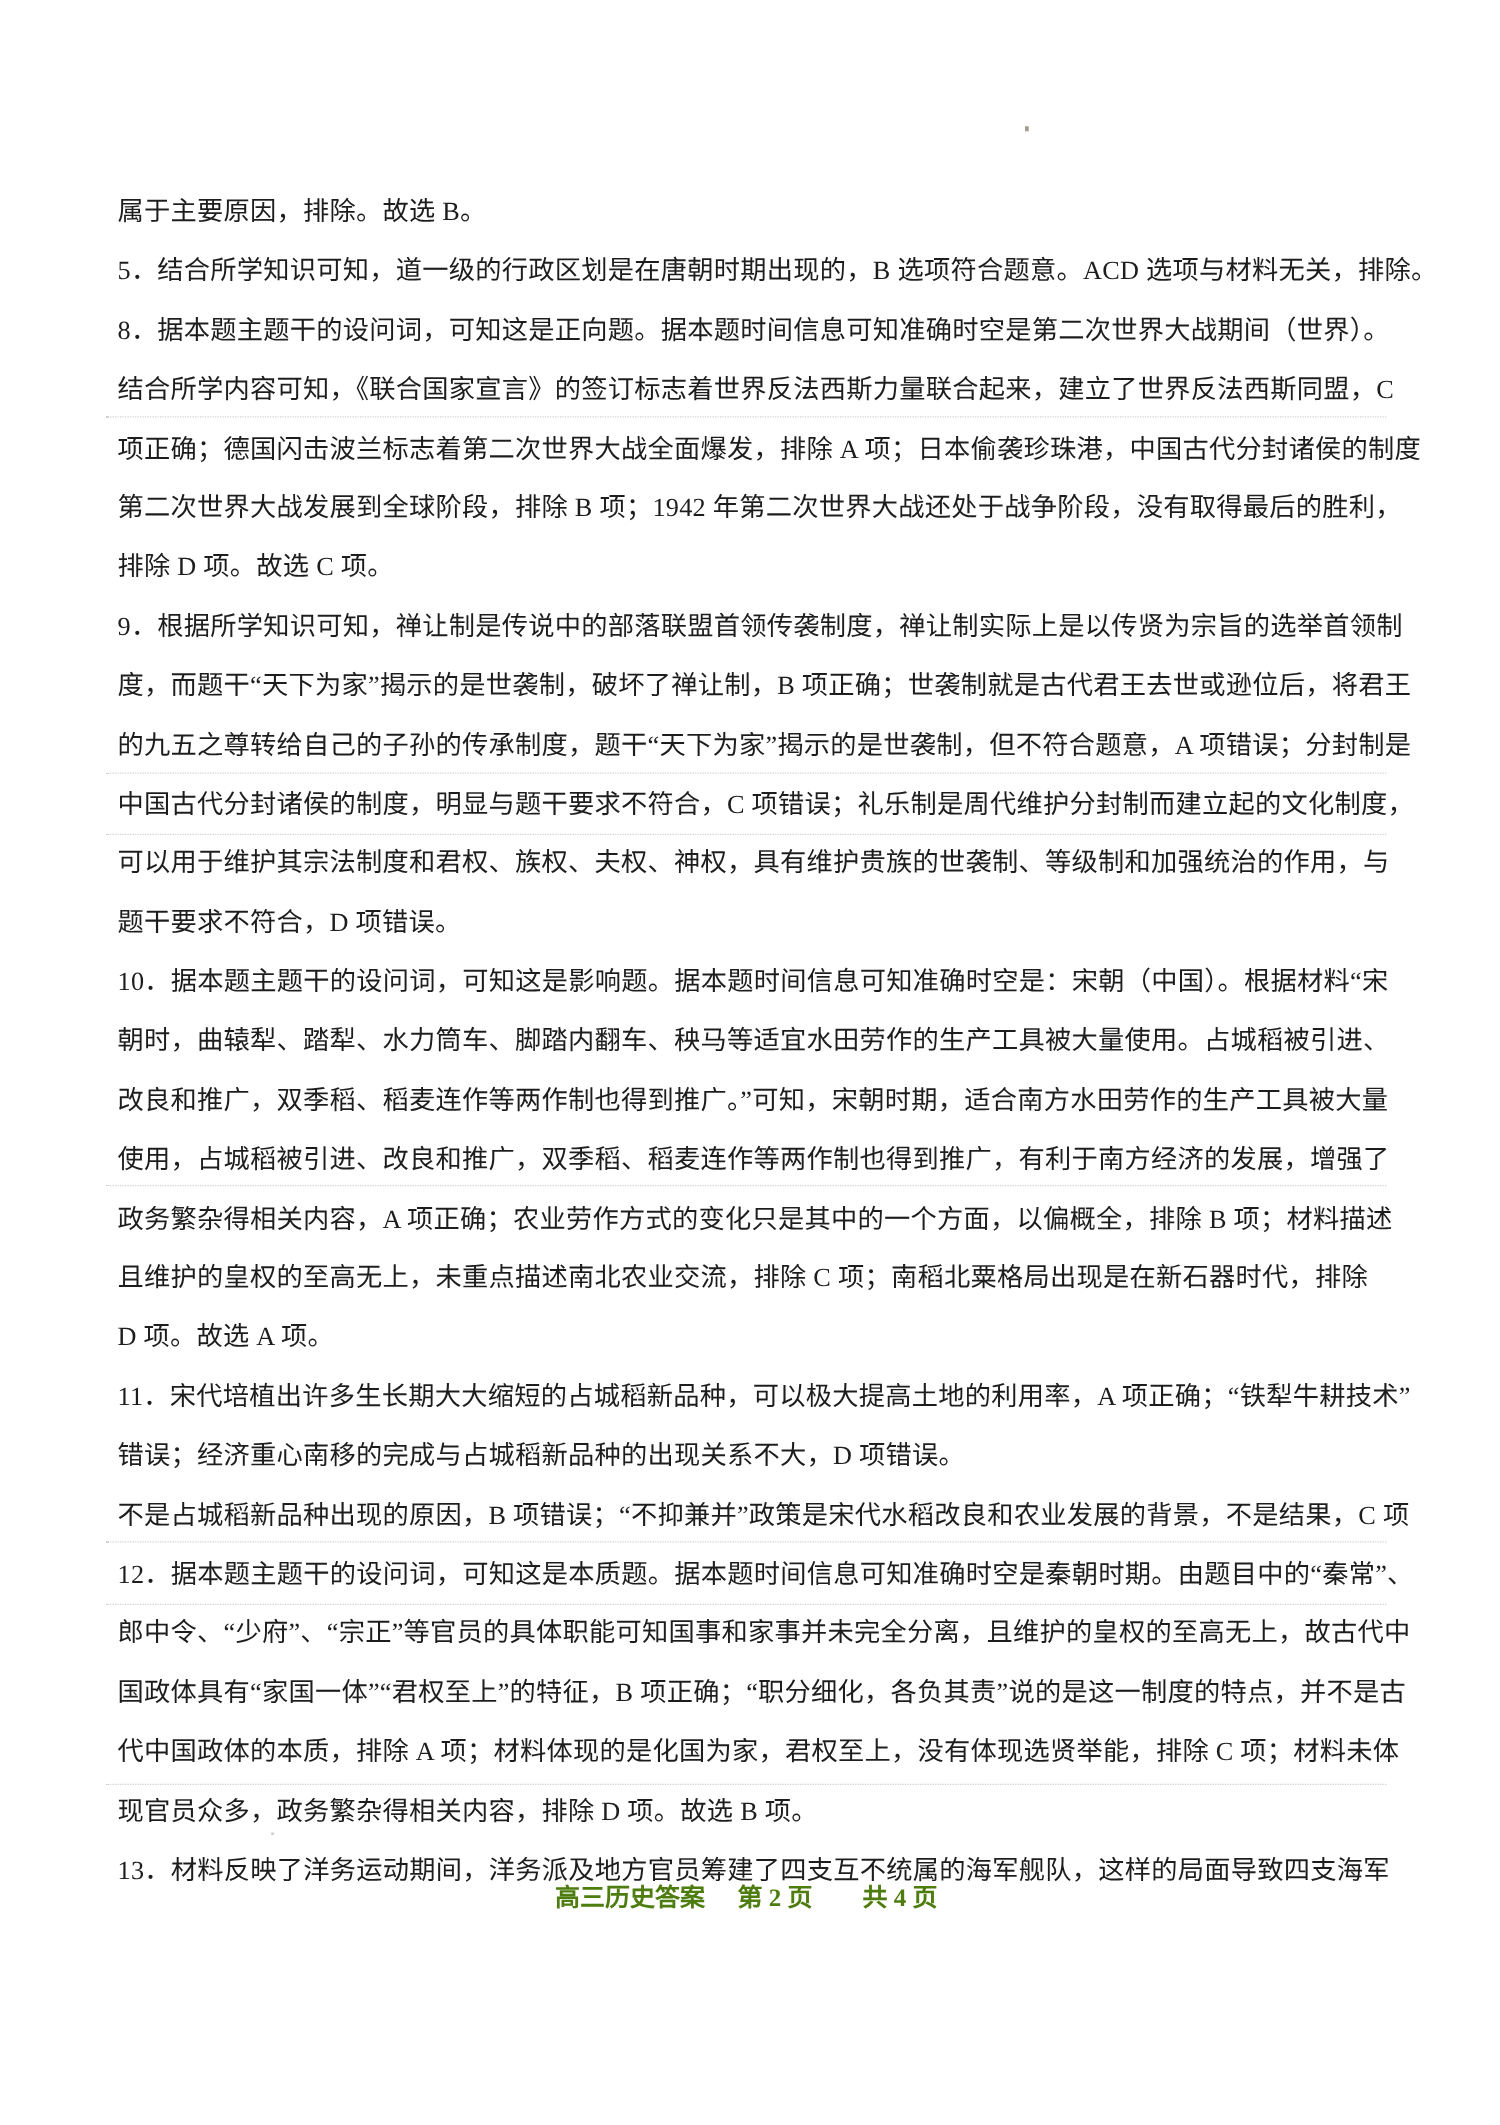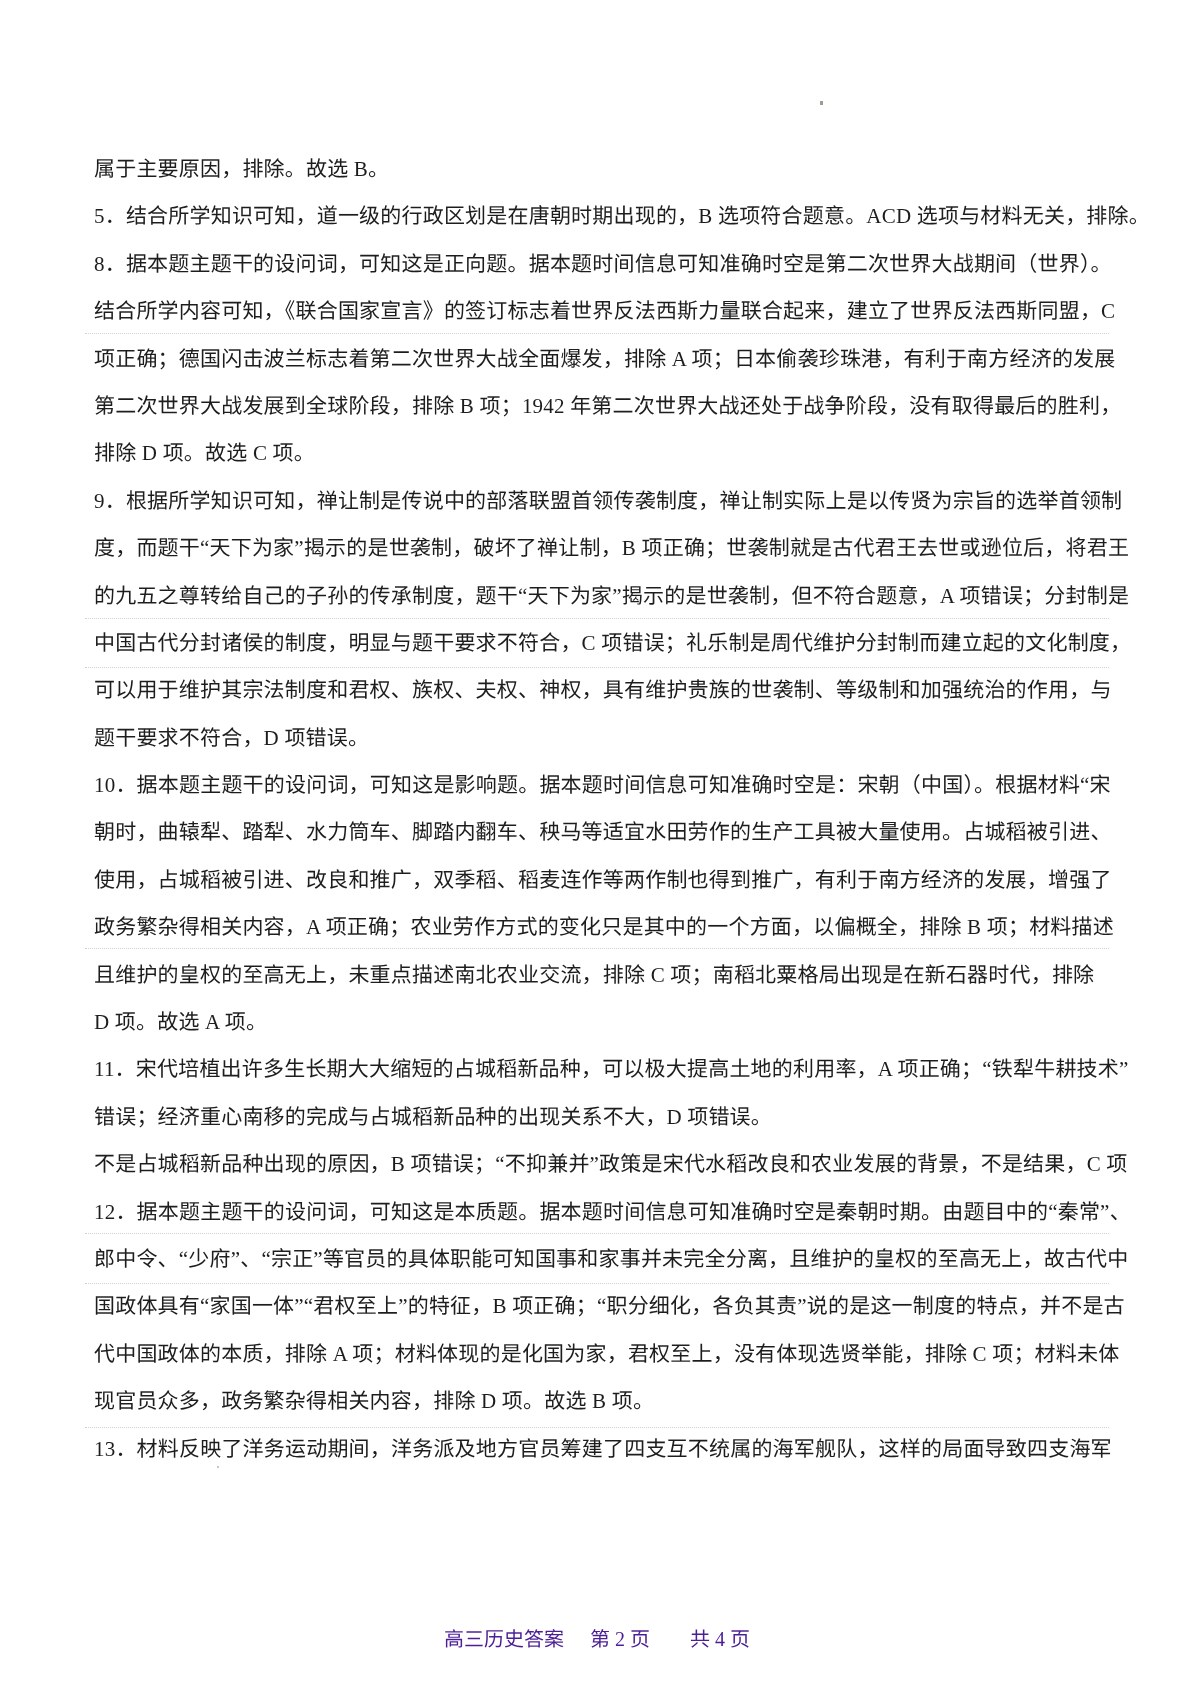--- a/index.html
+++ b/index.html
@@ -30,23 +30,24 @@
   }
   .r1{top:333px;} .r2{top:618px;} .r3{top:667px;} .r4{top:948px;}
   .r5{top:1233px;} .r6{top:1283px;} .r7{top:1427px;}
   .speck{
     position:absolute;width:3px;height:4px;background:#93897d;opacity:.85;
   }
   .speck-a{left:820px;top:101px;}
   .speck-b{left:217px;top:1466px;width:2px;height:2px;background:#bdbdbd;}
   .footer{
     position:absolute;
-    top:1626px;left:444px;
-    font-size:20px;line-height:26px;color:#4c1d95;
+    top:1506px;left:444px;
+    font-size:20px;line-height:26px;color:#4d7c0f;
     white-space:nowrap;
+    font-weight:bold;
   }
   .footer .seg1{margin-right:26px;}
   .footer .seg2{margin-right:40px;}
 </style>
 </head>
 <body>
 
 <div class="page">
 
   <span class="speck speck-a"></span>
@@ -66,37 +67,38 @@
       <div class="line">属于主要原因，排除。故选 B。</div>
     </div>
 
     <div>
       <div class="line">5．结合所学知识可知，道一级的行政区划是在唐朝时期出现的，B 选项符合题意。ACD 选项与材料无关，排除。</div>
     </div>
 
     <div>
       <div class="line">8．据本题主题干的设问词，可知这是正向题。据本题时间信息可知准确时空是第二次世界大战期间（世界）。</div>
       <div class="line">结合所学内容可知，《联合国家宣言》的签订标志着世界反法西斯力量联合起来，建立了世界反法西斯同盟，C</div>
-      <div class="line">项正确；德国闪击波兰标志着第二次世界大战全面爆发，排除 A 项；日本偷袭珍珠港，有利于南方经济的发展</div>
+      <div class="line">项正确；德国闪击波兰标志着第二次世界大战全面爆发，排除 A 项；日本偷袭珍珠港，中国古代分封诸侯的制度</div>
       <div class="line">第二次世界大战发展到全球阶段，排除 B 项；1942 年第二次世界大战还处于战争阶段，没有取得最后的胜利，</div>
       <div class="line">排除 D 项。故选 C 项。</div>
     </div>
 
     <div>
       <div class="line">9．根据所学知识可知，禅让制是传说中的部落联盟首领传袭制度，禅让制实际上是以传贤为宗旨的选举首领制</div>
       <div class="line">度，而题干“天下为家”揭示的是世袭制，破坏了禅让制，B 项正确；世袭制就是古代君王去世或逊位后，将君王</div>
       <div class="line">的九五之尊转给自己的子孙的传承制度，题干“天下为家”揭示的是世袭制，但不符合题意，A 项错误；分封制是</div>
       <div class="line">中国古代分封诸侯的制度，明显与题干要求不符合，C 项错误；礼乐制是周代维护分封制而建立起的文化制度，</div>
       <div class="line">可以用于维护其宗法制度和君权、族权、夫权、神权，具有维护贵族的世袭制、等级制和加强统治的作用，与</div>
       <div class="line">题干要求不符合，D 项错误。</div>
     </div>
 
     <div>
       <div class="line">10．据本题主题干的设问词，可知这是影响题。据本题时间信息可知准确时空是：宋朝（中国）。根据材料“宋</div>
       <div class="line">朝时，曲辕犁、踏犁、水力筒车、脚踏内翻车、秧马等适宜水田劳作的生产工具被大量使用。占城稻被引进、</div>
+      <div class="line">改良和推广，双季稻、稻麦连作等两作制也得到推广。”可知，宋朝时期，适合南方水田劳作的生产工具被大量</div>
       <div class="line">使用，占城稻被引进、改良和推广，双季稻、稻麦连作等两作制也得到推广，有利于南方经济的发展，增强了</div>
       <div class="line">政务繁杂得相关内容，A 项正确；农业劳作方式的变化只是其中的一个方面，以偏概全，排除 B 项；材料描述</div>
       <div class="line">且维护的皇权的至高无上，未重点描述南北农业交流，排除 C 项；南稻北粟格局出现是在新石器时代，排除</div>
       <div class="line">D 项。故选 A 项。</div>
     </div>
 
     <div>
       <div class="line">11．宋代培植出许多生长期大大缩短的占城稻新品种，可以极大提高土地的利用率，A 项正确；“铁犁牛耕技术”</div>
       <div class="line">错误；经济重心南移的完成与占城稻新品种的出现关系不大，D 项错误。</div>
       <div class="line">不是占城稻新品种出现的原因，B 项错误；“不抑兼并”政策是宋代水稻改良和农业发展的背景，不是结果，C 项</div>

